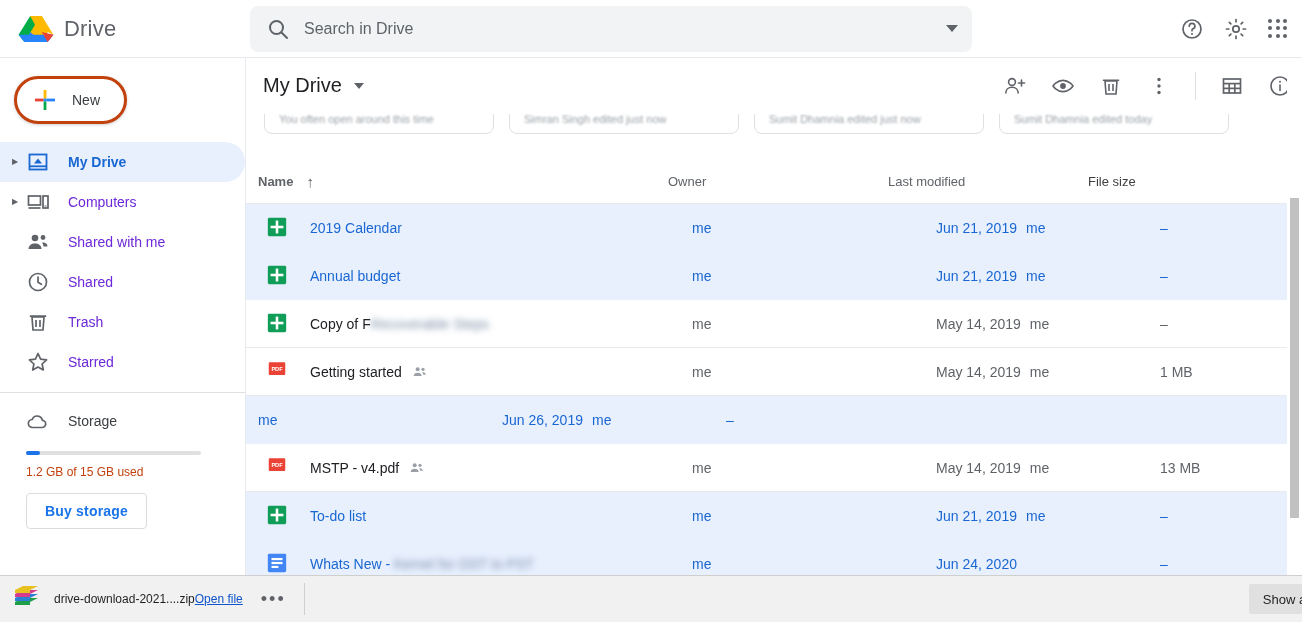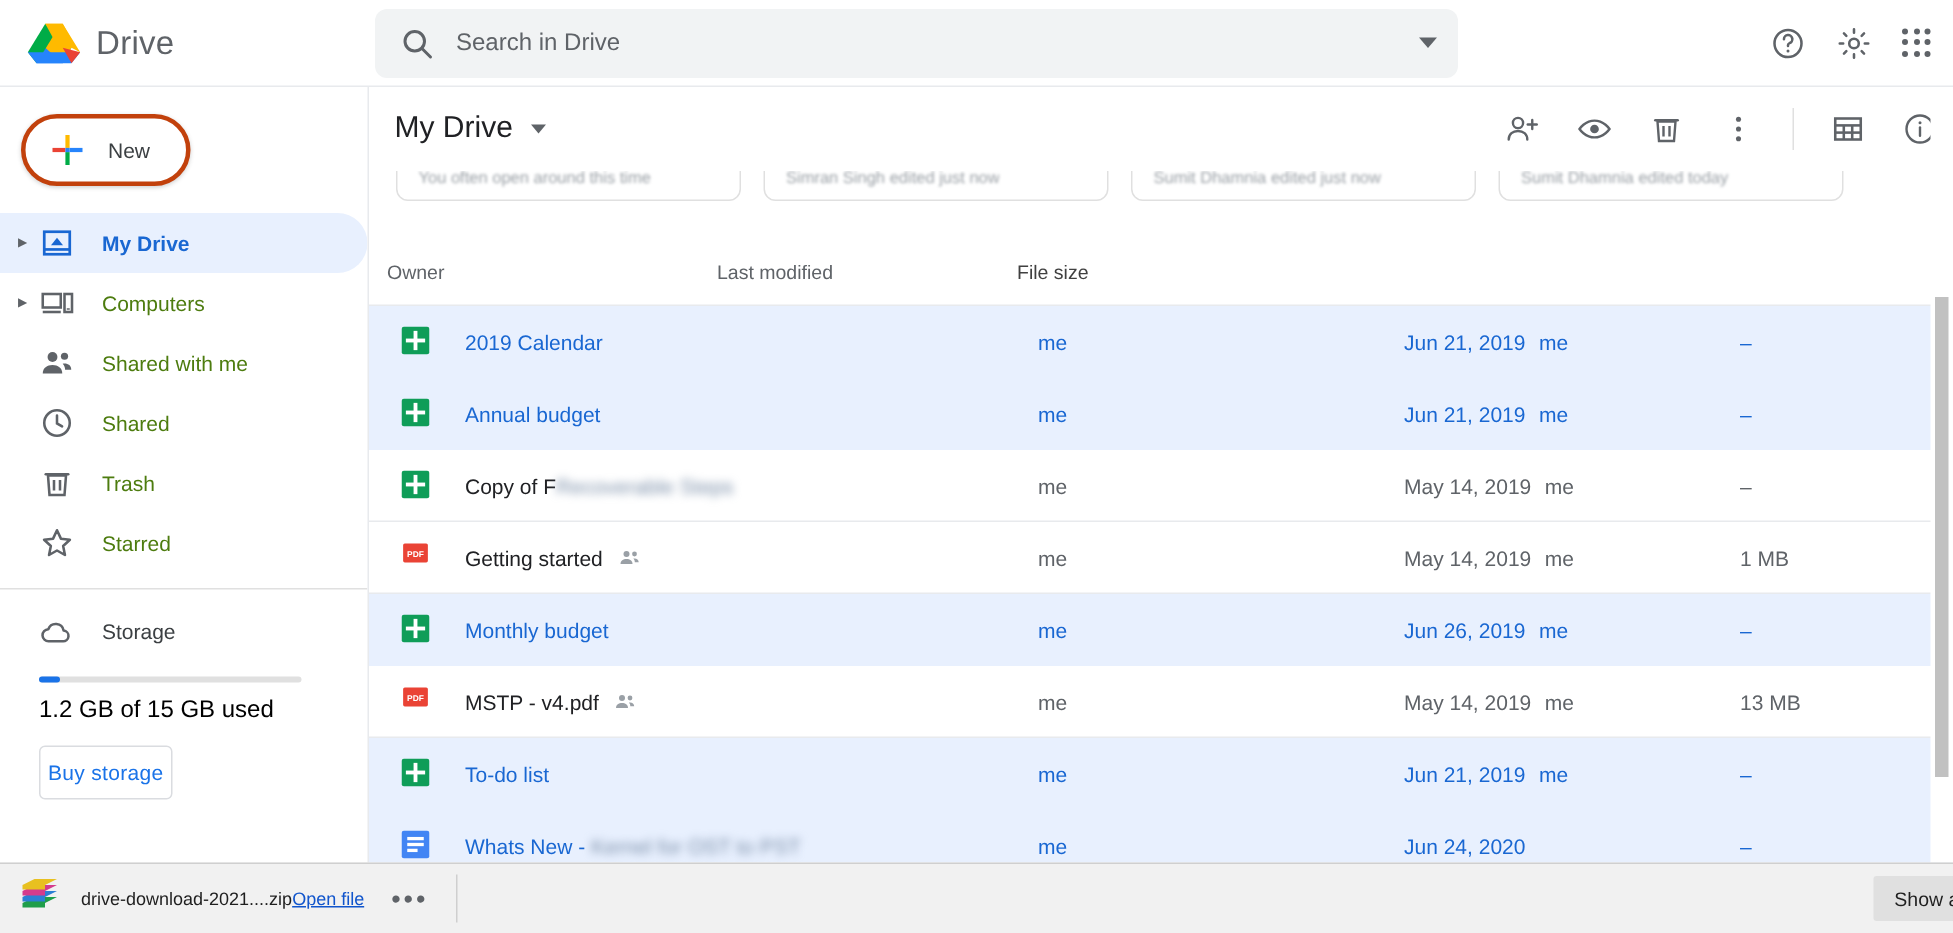--- a/index.html
+++ b/index.html
@@ -67,37 +67,37 @@
   .navitem {
     height: 40px; display: flex; align-items: center;
     padding-left: 8px; cursor: pointer; position: relative;
     border-top-right-radius: 20px; border-bottom-right-radius: 20px;
   }
   .navitem.active { background: #e8f0fe; }
   .navitem .arrow {
     width: 14px; flex: 0 0 auto; text-align: center; font-size: 8px; color: #5f6368; line-height: 1;
   }
   .navitem .navicon { width: 24px; height: 24px; margin-left: 4px; flex: 0 0 auto; color: #5f6368; }
-  .navitem .navlbl { font-size: 14px; color: #4d7c0f; margin-left: 18px; }
+  .navitem .navlbl { font-size: 14px; color: #6d28d9; margin-left: 18px; }
   .navitem.active .navlbl { color: #1967d2; font-weight: bold; }
   .navitem.active .navicon { color: #1967d2; }
 
   .divider { height: 1px; background: #e0e0e0; margin: 10px 0 0 0; width: 245px; }
 
   .storage-row { height: 40px; display: flex; align-items: center; padding-left: 26px; margin-top: 8px; }
   .storage-row .navicon { width: 24px; height: 24px; color: #5f6368; flex: 0 0 auto; }
   .storage-row .navlbl { font-size: 14px; color: #3c4043; margin-left: 18px; }
 
   .bar-outer { width: 175px; height: 4px; background: #e0e0e0; border-radius: 2px; margin: 10px 0 0 26px; }
   .bar-inner { height: 4px; background: #1a73e8; border-radius: 2px; }
-  .storage-text { font-size: 16px; color: #000000; margin: 10px 0 0 26px; }
+  .storage-text { font-size: 12px; color: #c2410c; margin: 10px 0 0 26px; }
   .buybtn {
-    margin: 14px 0 0 26px; width: 89px; height: 36px;
+    margin: 14px 0 0 26px; width: 121px; height: 36px;
     border: 1px solid #dadce0; border-radius: 4px; background: #fff;
-    color: #1a73e8; font-size: 14px; font-weight: normal;
+    color: #1a73e8; font-size: 14px; font-weight: bold;
     display: flex; align-items: center; justify-content: center; cursor: pointer;
     letter-spacing: .2px;
   }
 
   
   .main {
     position: absolute; top: 58px; left: 245px; width: 1057px; height: 517px;
     background: #fff; border-left: 1px solid #e8eaed;
   }
   .mainhead {
@@ -434,20 +434,24 @@
         </div>
         <div class="qcard">
           <span>Sumit Dhamnia edited just now</span>
         </div>
         <div class="qcard">
           <span>Sumit Dhamnia edited today</span>
         </div>
       </div>
 
       <div class="colhead">
+        <div class="ch-name">
+          <span>Name</span>
+          <span class="sortarrow">↑</span>
+        </div>
         <div class="ch-owner">Owner</div>
         <div class="ch-mod">Last modified</div>
         <div class="ch-size">File size</div>
       </div>
 
       <div class="rows" id="rows">
           <div class="frow sel">
             <div class="cell-name">
               <span class="ficon">
                 <svg viewBox="0 0 24 24" width="22" height="22">
@@ -508,30 +512,20 @@
                   <circle cx="16.5" cy="8" r="2.4"></circle>
                   <path d="M16.5 12.4c2.4 0 4.2 1.4 4.2 3.8h-3.9c0-1.4-.6-2.7-1.5-3.6.4-.1.8-.2 1.2-.2z"></path>
                 </svg>
               </span>
             </div>
             <div class="cell-owner">me</div>
             <div class="cell-mod">May 14, 2019<span class="who">me</span></div>
             <div class="cell-size">1 MB</div>
           </div>
           <div class="frow sel">
-            <div class="cell-name">
-              <span class="ficon">
-                <svg viewBox="0 0 24 24" width="22" height="22">
-                  <rect x="2" y="2" width="20" height="20" rx="1.5" fill="#0f9d58"></rect>
-                  <rect x="10.6" y="5" width="2.8" height="14" fill="#ffffff"></rect>
-                  <rect x="5" y="10.6" width="14" height="2.8" fill="#ffffff"></rect>
-                </svg>
-              </span>
-              <span class="fname">Monthly budget</span>
-            </div>
             <div class="cell-owner">me</div>
             <div class="cell-mod">Jun 26, 2019<span class="who">me</span></div>
             <div class="cell-size">–</div>
           </div>
           <div class="frow unsel-border">
             <div class="cell-name">
               <span class="ficon">
                 <svg viewBox="0 0 24 24" width="22" height="18">
                   <rect x="1" y="3" width="22" height="17" rx="1.5" fill="#ea4335"></rect>
                   <text x="12" y="14.8" font-family="Liberation Sans, sans-serif" font-size="7.5" font-weight="bold" fill="#ffffff" text-anchor="middle">PDF</text>

